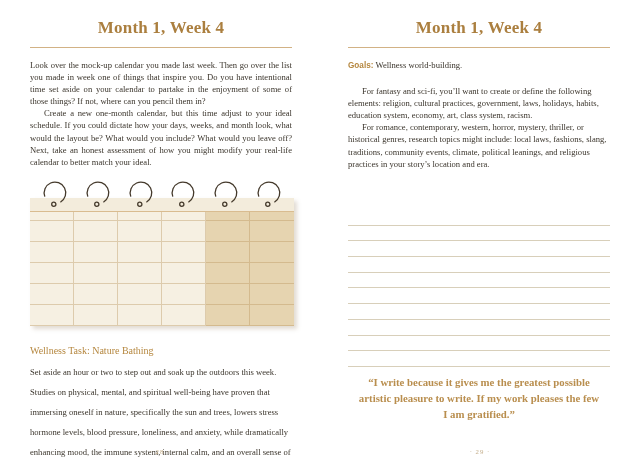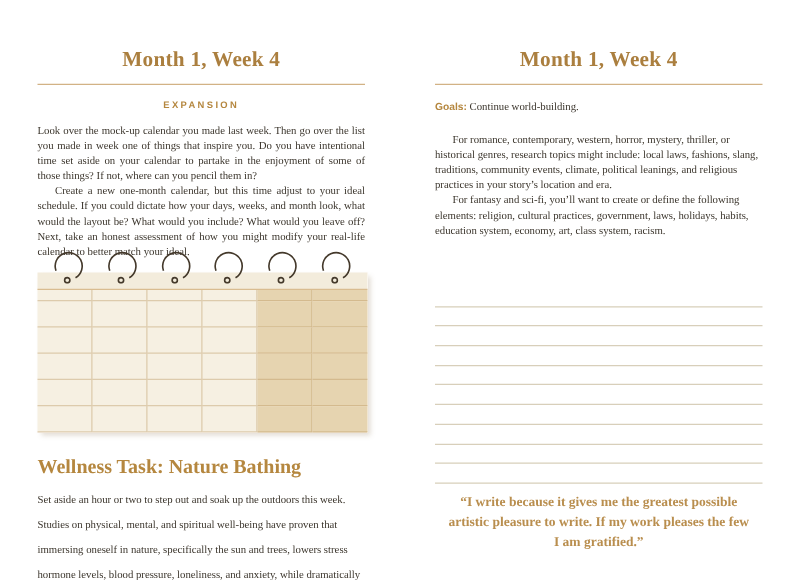--- a/index.html
+++ b/index.html
@@ -1,20 +1,20 @@
 <!DOCTYPE html>
 <html style="--accent-gold: #ab7f3f; --label-gold: #b5873f; --rule-tan: #d2b285; --body-text: #3b352c; --calendar-paper: #f6f0e2; --calendar-strip: #f3ecdc; --calendar-shaded: #e6d4b0; --ruled-line: #d8cfba; --quote-gold: #b98e4e; --page-number: #c3ad8a; --ring-wire: #44392b;"><head>
 <meta charset="utf-8">
 <style>
   html,body{margin:0;padding:0;}
   body{
     width:640px;height:464px;background:#ffffff;overflow:hidden;
     font-family:"Liberation Serif", serif;color:var(--body-text,#3b352c);
   }
-  .spread{display:flex;width:640px;height:364px;margin-top:20px;}
+  .spread{display:flex;width:640px;height:364px;}
   .page{position:relative;width:320px;height:464px;box-sizing:border-box;padding:13px 28px 0 30px;}
   .page.right{padding:13px 30px 0 28px;}
 
   .page-title{
     font-size:17px;font-weight:bold;text-align:center;margin:5px 0 9px;
     color:var(--accent-gold,#ab7f3f);letter-spacing:.2px;
   }
   .rule{border:none;border-top:1px solid var(--rule-tan,#d2b285);height:0;margin:0 0 11px;}
   .section-label{
     font-family:"Liberation Sans",sans-serif;font-size:7.5px;font-weight:bold;
@@ -34,21 +34,21 @@
   .cal-rings{display:flex;justify-content:space-between;padding:0 12px;height:26px;margin-bottom:-8px;position:relative;z-index:2;}
   .ring path,.ring circle{stroke:var(--ring-wire,#44392b);stroke-width:1.3;fill:none;}
   .cal-sheet{box-shadow:3px 3px 4px rgba(150,130,100,.28);}
   .cal-strip{height:13px;background:var(--calendar-strip,#f3ecdc);border-bottom:1px solid #d9bc90;}
   .cal-grid{display:grid;grid-template-columns:repeat(6,1fr);grid-template-rows:9px repeat(5,21px);background:var(--calendar-paper,#f6f0e2);}
   .cal-cell{border-right:1px solid rgba(186,147,92,.4);border-bottom:1px solid rgba(186,147,92,.4);}
   .cal-cell:nth-child(6n){border-right:none;}
   .cal-cell.shaded{background:var(--calendar-shaded,#e6d4b0);}
 
   .wellness{position:absolute;left:30px;right:28px;top:345px;}
-  .wellness h3{font-size:16px;font-weight:bold;color:var(--label-gold,#b5873f);margin:0 0 6px;}
+  .wellness h3{font-size:10px;font-weight:normal;color:var(--label-gold,#b5873f);margin:0 0 6px;}
   .wellness p{font-size:8.6px;line-height:20px;margin:0;}
 
   
   .ruled{position:absolute;left:28px;right:30px;top:210px;}
   .rline{height:14.7px;border-bottom:1px solid var(--ruled-line,#d8cfba);}
 
   .quote-block{position:absolute;left:28px;right:30px;top:374px;text-align:center;color:var(--quote-gold,#b98e4e);}
   .quote{font-size:10.8px;line-height:16px;font-weight:bold;margin:0 10px;}
   .attribution{font-style:italic;font-size:10px;margin-top:11px;}
 
@@ -58,21 +58,20 @@
   }
 </style>
 </head>
 <body>
 
 <div class="spread">
 
   <div class="page left">
     <div class="page-title">Month 1, Week 4</div>
     <hr class="rule">
-    <div class="section-label">EXPANSION</div>
 
     <div class="bodytext justify">
       <p>Look over the mock-up calendar you made last week. Then go over the list you made in week one of things that inspire you. Do you have intentional time set aside on your calendar to partake in the enjoyment of some of those things? If not, where can you pencil them in?</p>
       <p class="indent">Create a new one-month calendar, but this time adjust to your ideal schedule. If you could dictate how your days, weeks, and month look, what would the layout be? What would you include? What would you leave off? Next, take an honest assessment of how you might modify your real-life calendar to better match your ideal.</p>
     </div>
 
     <div class="calendar">
       <div class="cal-rings">
           <svg class="ring" width="26" height="27" viewBox="-13 -1 26 27">
             <path d="M -10.2 15.6 A 10.8 10.8 0 1 1 5.4 21.2"></path>
@@ -148,23 +147,23 @@
     </div>
 
     <div class="pageno">· 28 ·</div>
   </div>
 
   <div class="page right">
     <div class="page-title">Month 1, Week 4</div>
     <hr class="rule">
 
     <div class="bodytext">
-      <p class="goals-line"><span class="lbl">Goals:</span> <span>Continue world-building.</span></p>
+      <p class="goals-line"><span class="lbl">Goals:</span> <span>Wellness world-building.</span></p>
+      <p class="indent">For fantasy and sci-fi, you’ll want to create or define the following elements: religion, cultural practices, government, laws, holidays, habits, education system, economy, art, class system, racism.</p>
       <p class="indent">For romance, contemporary, western, horror, mystery, thriller, or historical genres, research topics might include: local laws, fashions, slang, traditions, community events, climate, political leanings, and religious practices in your story’s location and era.</p>
-      <p class="indent">For fantasy and sci-fi, you’ll want to create or define the following elements: religion, cultural practices, government, laws, holidays, habits, education system, economy, art, class system, racism.</p>
     </div>
 
     <div class="ruled">
         <div class="rline"></div>
         <div class="rline"></div>
         <div class="rline"></div>
         <div class="rline"></div>
         <div class="rline"></div>
         <div class="rline"></div>
         <div class="rline"></div>

